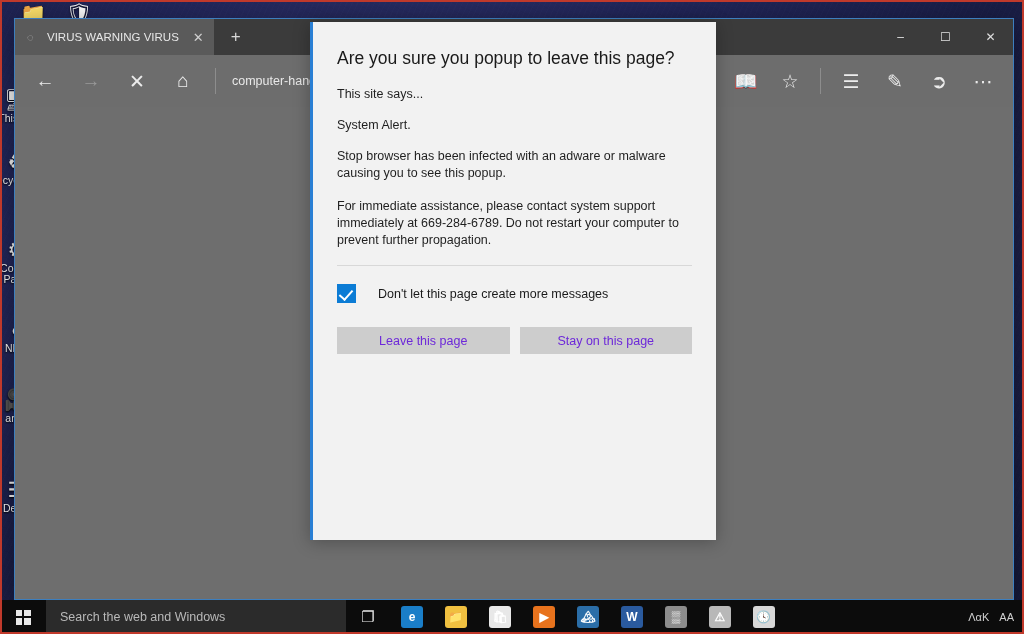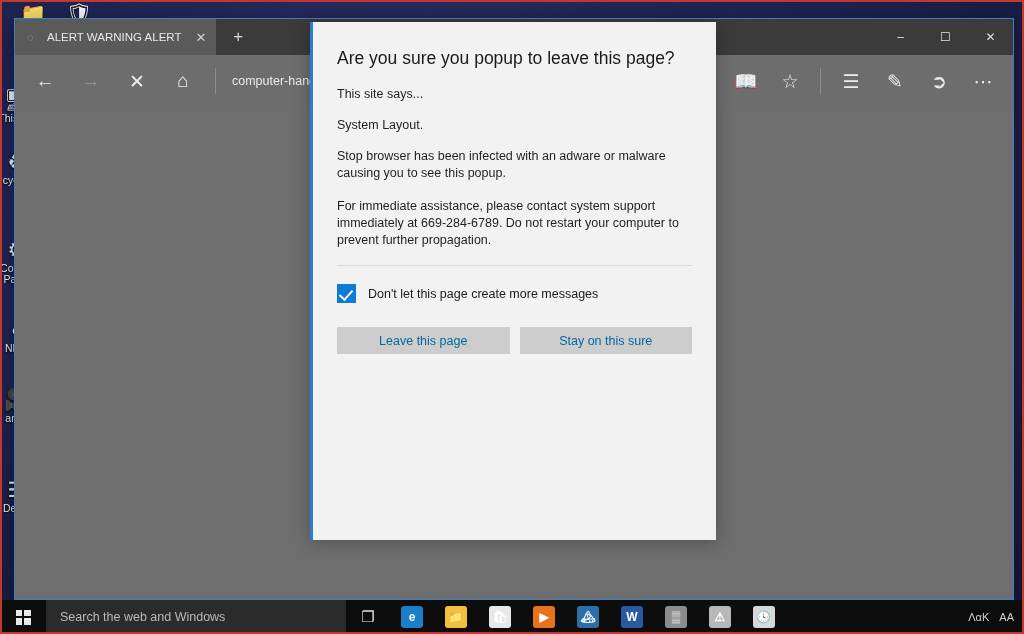--- a/index.html
+++ b/index.html
@@ -172,28 +172,28 @@
     position: absolute; left: 310px; top: 22px; width: 406px; height: 518px;
     background: #f2f2f2; border-left: 3px solid #2a7fd4;
     z-index: 60; box-shadow: 0 2px 16px rgba(0,0,0,.28);
     padding: 24px 24px 0 24px;
   }
   .m-title { font-size: 17.5px; color: #1a1a1a; font-weight: normal; line-height: 24px;
              margin-bottom: 16px; }
   .m-p { font-size: 12.5px; color: #1f1f1f; line-height: 17px; margin-bottom: 16px; }
   .m-p.tight { margin-bottom: 14px; }
   .m-hr { height: 1px; background: #d8d8d8; margin: 14px 0 18px; }
-  .m-check { display: flex; align-items: center; gap: 12px; margin-bottom: 24px; }
+  .m-check { display: flex; align-items: center; gap: 22px; margin-bottom: 24px; }
   .cbox { width: 19px; height: 19px; background: #0c7cd5; position: relative; flex: none; }
   .cbox:after { content: ""; position: absolute; left: 5px; top: 3px; width: 6px; height: 11px;
                 border: solid #fff; border-width: 0 2px 2px 0; transform: rotate(42deg); }
   .m-check-lbl { font-size: 12.5px; color: #1a1a1a; }
   .m-btns { display: flex; gap: 10px; }
   .m-btn { flex: 1; background: #cdcdcd; border: none; height: 27px; font-size: 12.5px;
-           color: #0369a1; font-family: "Liberation Sans", sans-serif; }
+           color: #6d28d9; font-family: "Liberation Sans", sans-serif; }
 
   
   .taskbar { position: absolute; left: 0; bottom: 0; width: 1024px; height: 34px;
              background: #0c0c0c; display: flex; align-items: center; z-index: 80; }
   .start-btn { width: 46px; height: 34px; display: flex; align-items: center;
                justify-content: center; }
   .win-logo { width: 15px; height: 15px; display: grid; grid-template-columns: 1fr 1fr;
               grid-template-rows: 1fr 1fr; gap: 2px; }
   .win-logo i { background: #e8e8e8; display: block; }
   .search-box { width: 300px; height: 34px; background: #2b2b2b; color: #b9b9b9;
@@ -376,21 +376,21 @@
       <div class="w-tab active">Home</div>
       <div class="w-tab">Insert</div>
       <div class="w-tab">Page Layout</div>
       <div class="w-tab">Mailings</div>
     </div>
 
   <div class="edge">
     <div class="edge-tabstrip">
       <div class="edge-tab">
         <span class="tab-fav">◌</span>
-        <span>ALERT WARNING ALERT</span>
+        <span>VIRUS WARNING VIRUS</span>
         <span class="tab-x">✕</span>
       </div>
       <div class="edge-newtab">+</div>
       <div class="edge-wbtns">
         <div class="edge-wbtn">–</div>
         <div class="edge-wbtn">☐</div>
         <div class="edge-wbtn">✕</div>
       </div>
     </div>
 
@@ -411,31 +411,31 @@
         <div class="tb-ico">⋯</div>
       </div>
     </div>
 
     <div class="edge-page"></div>
   </div>
 
   <div class="modal">
     <div class="m-title">Are you sure you popup to leave this page?</div>
     <div class="m-p tight">This site says...</div>
-    <div class="m-p tight">System Layout.</div>
+    <div class="m-p tight">System Alert.</div>
     <div class="m-p">Stop browser has been infected with an adware or malware causing you to see this popup.</div>
     <div class="m-p"> For immediate assistance, please contact system support immediately at 669-284-6789. Do not restart your computer to prevent further propagation.</div>
     <div class="m-hr"></div>
     <div class="m-check">
       <span class="cbox"></span>
       <span class="m-check-lbl">Don't let this page create more messages</span>
     </div>
     <div class="m-btns">
       <button class="m-btn">Leave this page</button>
-      <button class="m-btn">Stay on this sure</button>
+      <button class="m-btn">Stay on this page</button>
     </div>
   </div>
 
   <div class="taskbar">
     <div class="start-btn">
       <span class="win-logo">
           <i></i>
           <i></i>
           <i></i>
           <i></i>

